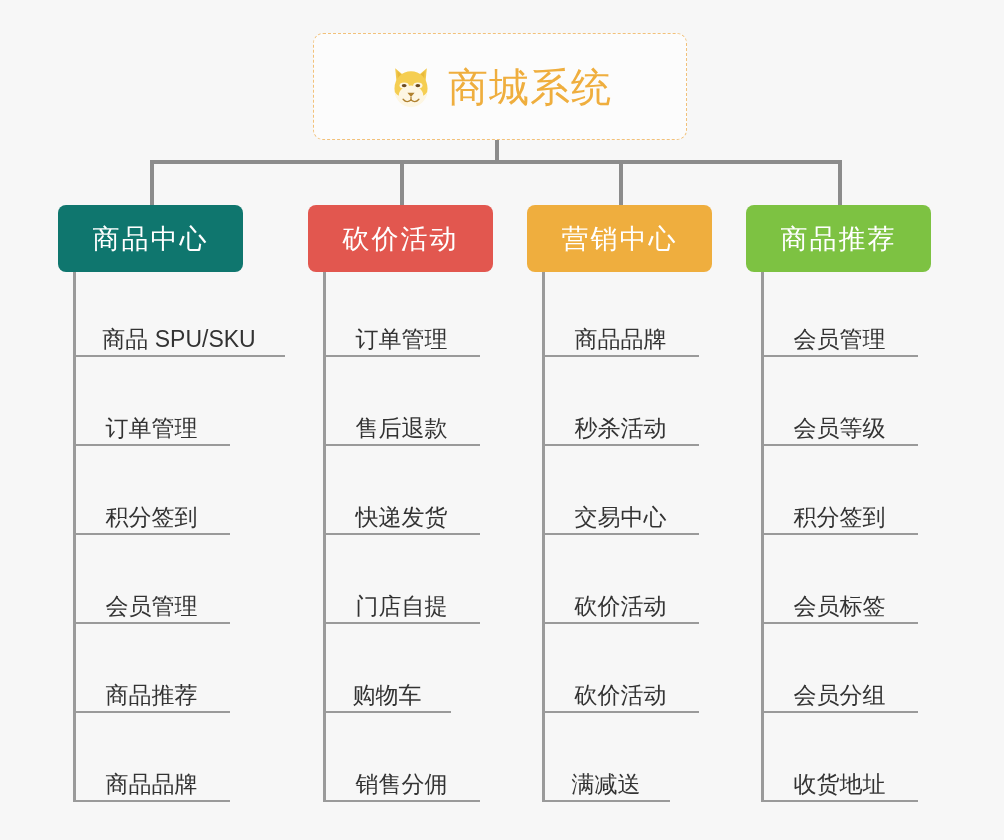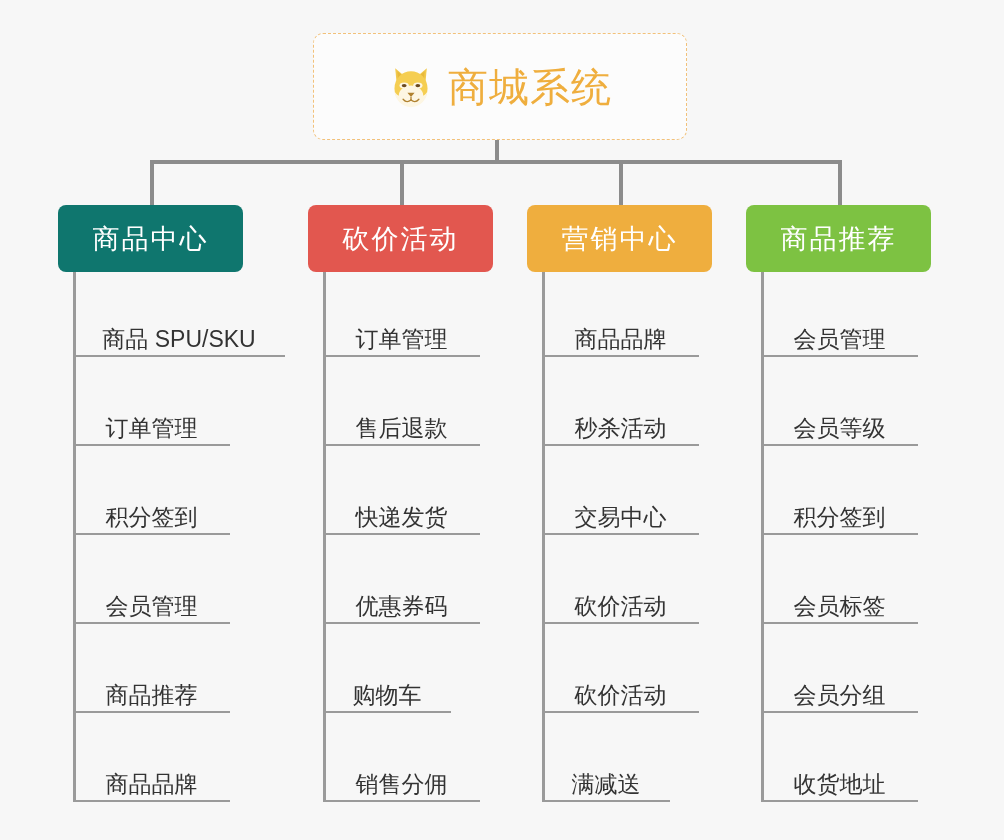--- a/index.html
+++ b/index.html
@@ -189,21 +189,21 @@
         <div class="leaf" style="top: 174px; width: 157px;">
           <div class="leaf-underline" style="width: 157px;"></div>
           <div class="leaf-label">售后退款</div>
         </div>
         <div class="leaf" style="top: 263px; width: 157px;">
           <div class="leaf-underline" style="width: 157px;"></div>
           <div class="leaf-label">快递发货</div>
         </div>
         <div class="leaf" style="top: 352px; width: 157px;">
           <div class="leaf-underline" style="width: 157px;"></div>
-          <div class="leaf-label">优惠券码</div>
+          <div class="leaf-label">门店自提</div>
         </div>
         <div class="leaf" style="top: 441px; width: 128px;">
           <div class="leaf-underline" style="width: 128px;"></div>
           <div class="leaf-label">购物车</div>
         </div>
         <div class="leaf" style="top: 530px; width: 157px;">
           <div class="leaf-underline" style="width: 157px;"></div>
           <div class="leaf-label">销售分佣</div>
         </div>
       </div>

